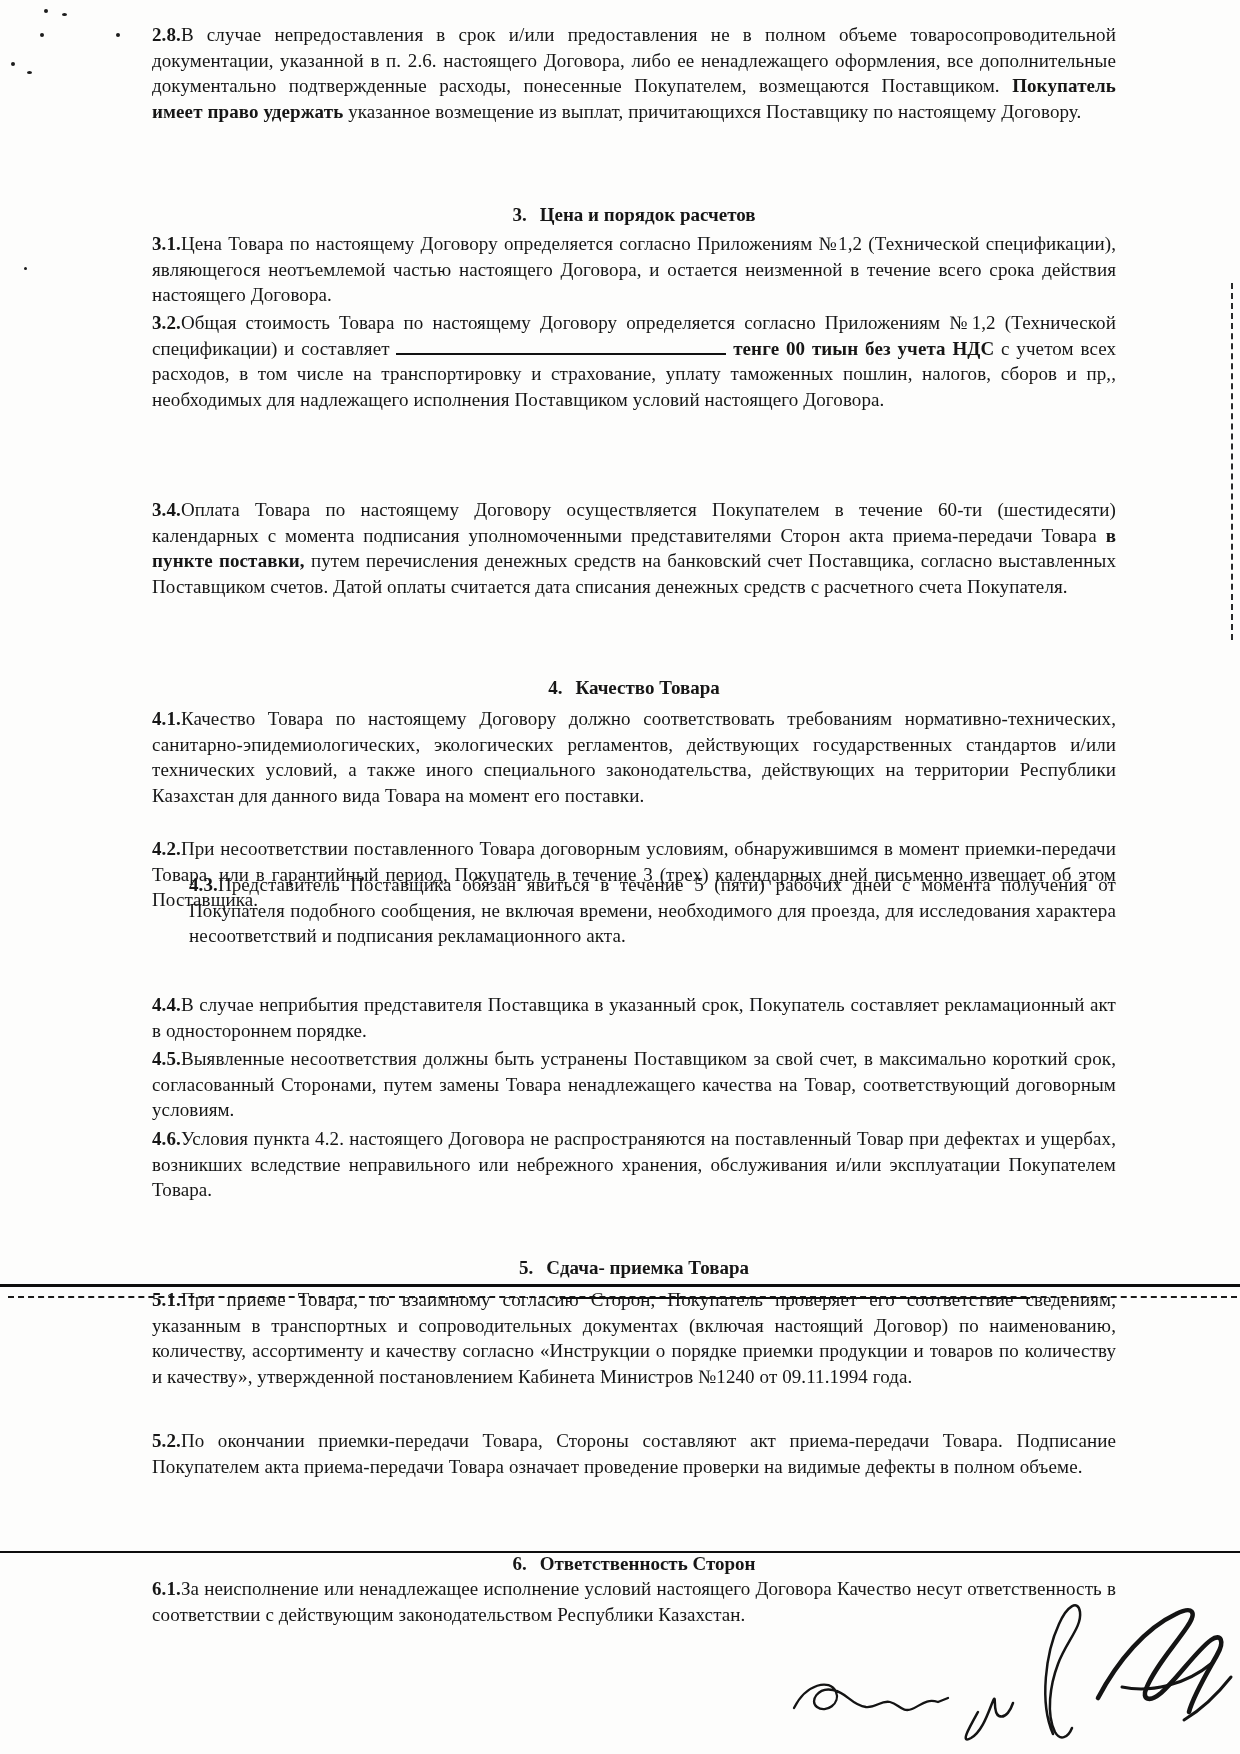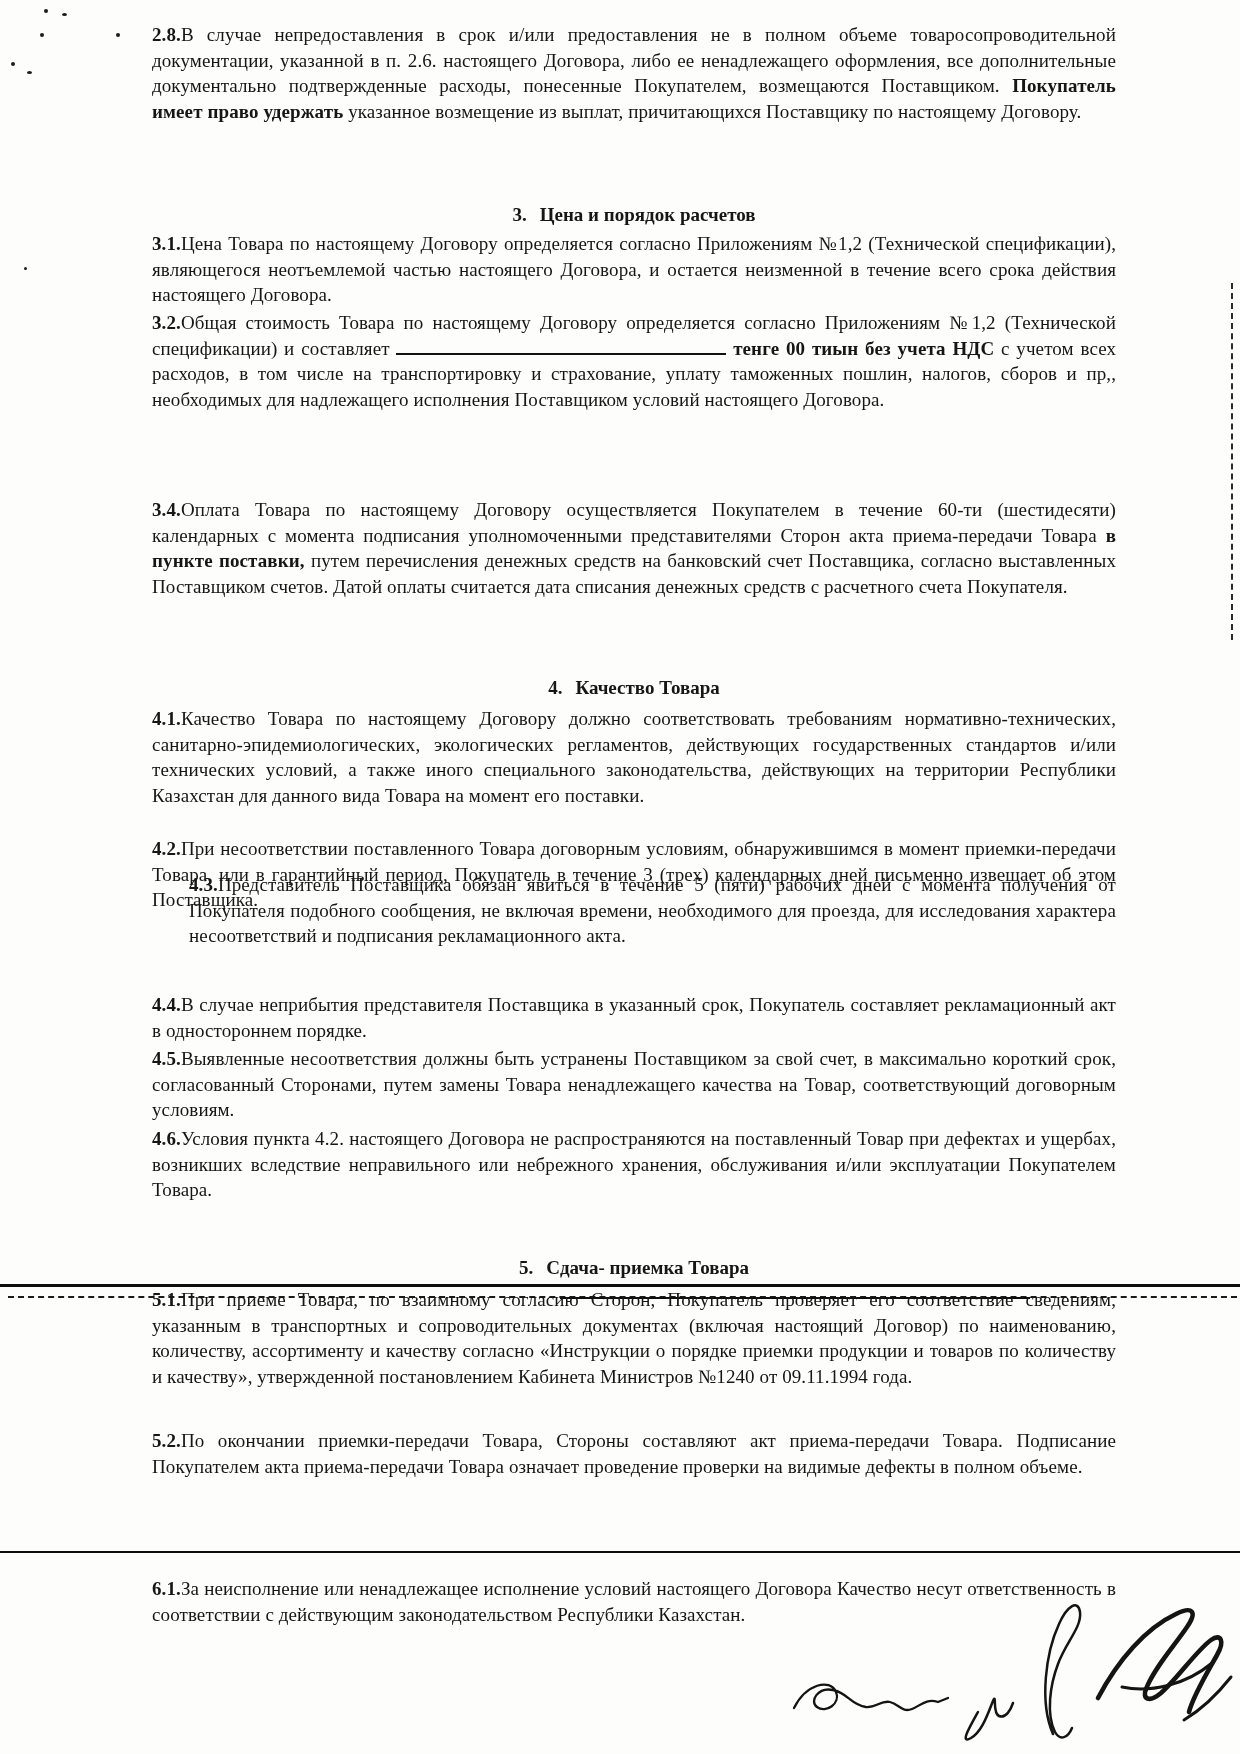--- a/index.html
+++ b/index.html
@@ -98,20 +98,21 @@
 
   <div class="hline" style="left:0;top:1284px;right:0;height:3px;"></div>
   <div class="dashline" style="left:8px;top:1296px;width:1229px;"></div>
   <div class="hline" style="left:560px;top:1297px;width:470px;height:2px;"></div>
 
   <p class="clause" style="top:1287px;"><b class="num">5.1.</b><span>При приеме Товара, по взаимному согласию Сторон, Покупатель проверяет его соответствие сведениям, указанным в транспортных и сопроводительных документах (включая настоящий Договор) по наименованию, количеству, ассортименту и качеству согласно «Инструкции о порядке приемки продукции и товаров по количеству и качеству», утвержденной постановлением Кабинета Министров №1240 от 09.11.1994 года.</span></p>
 
   <p class="clause" style="top:1416px;margin-top:12px;"><b class="num">5.2.</b><span>По окончании приемки-передачи Товара, Стороны составляют акт приема-передачи Товара. Подписание Покупателем акта приема-передачи Товара означает проведение проверки на видимые дефекты в полном объеме.</span></p>
 
   <div class="hline" style="left:0;top:1551px;right:0;height:2px;"></div>
+  <h3 class="sec-heading" style="top:1552px;"><span>6.</span><span class="htitle">Ответственность Сторон</span></h3>
 
   <p class="clause" style="top:1576px;"><b class="num">6.1.</b><span>За неисполнение или ненадлежащее исполнение условий настоящего Договора Качество несут ответственность в соответствии с действующим законодательством Республики Казахстан.</span></p>
 
   <svg class="sig" style="left:788px;top:1668px;" width="170" height="60" viewBox="0 0 170 60">
     <path d="M6,40 C18,16 42,10 48,24 C53,35 38,46 29,39 C21,33 30,19 45,22 C60,25 63,37 78,39 C88,40 93,32 102,34 C111,36 114,45 124,41 C132,38 138,30 150,34 L160,30" stroke-width="2.3"></path>
   </svg>
 
   <svg class="sig" style="left:958px;top:1582px;" width="150" height="170" viewBox="0 0 150 170">
     <path d="M20,130 C10,148 2,162 13,156 C25,149 31,128 35,119 C39,110 34,131 41,134 C48,137 53,127 55,121" stroke-width="2.5"></path>
     <path d="M95,152 C81,120 88,70 101,42 C109,24 120,17 122,30 C124,45 108,60 100,82 C92,103 88,132 97,150 C102,159 110,156 114,146" stroke-width="2.5"></path>

